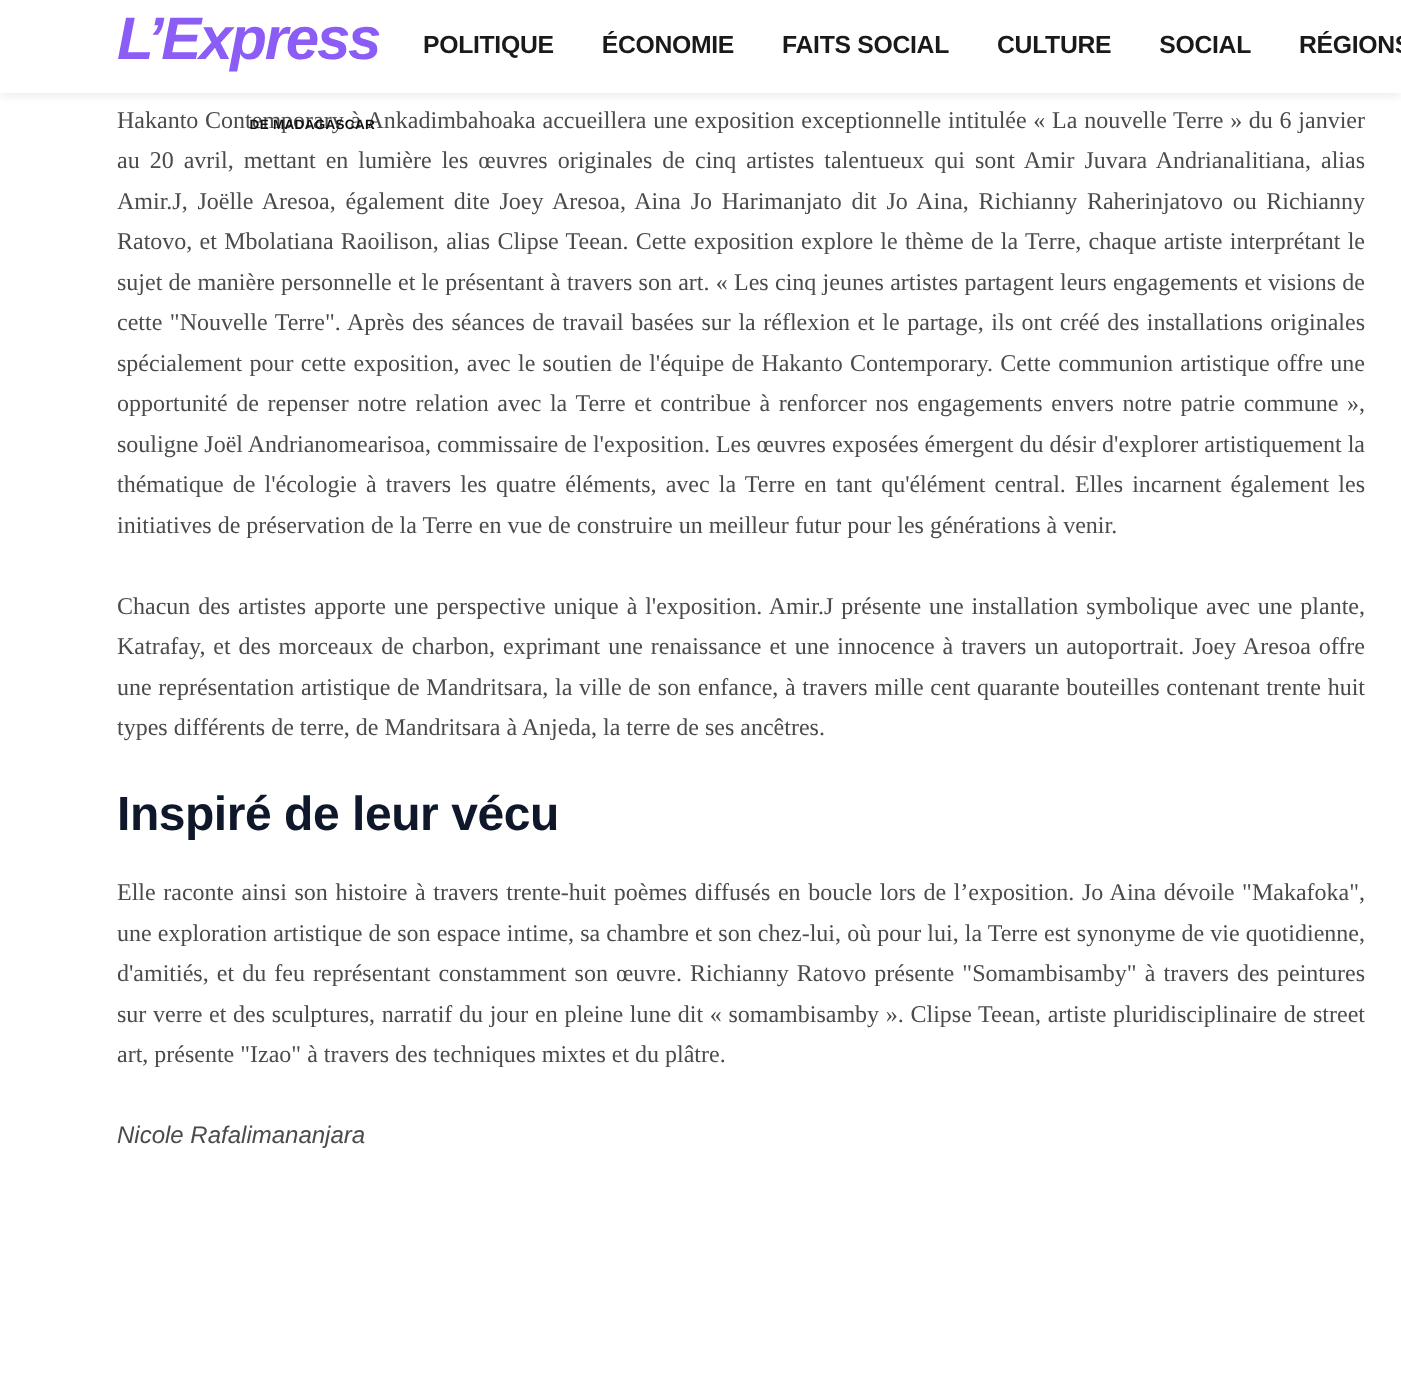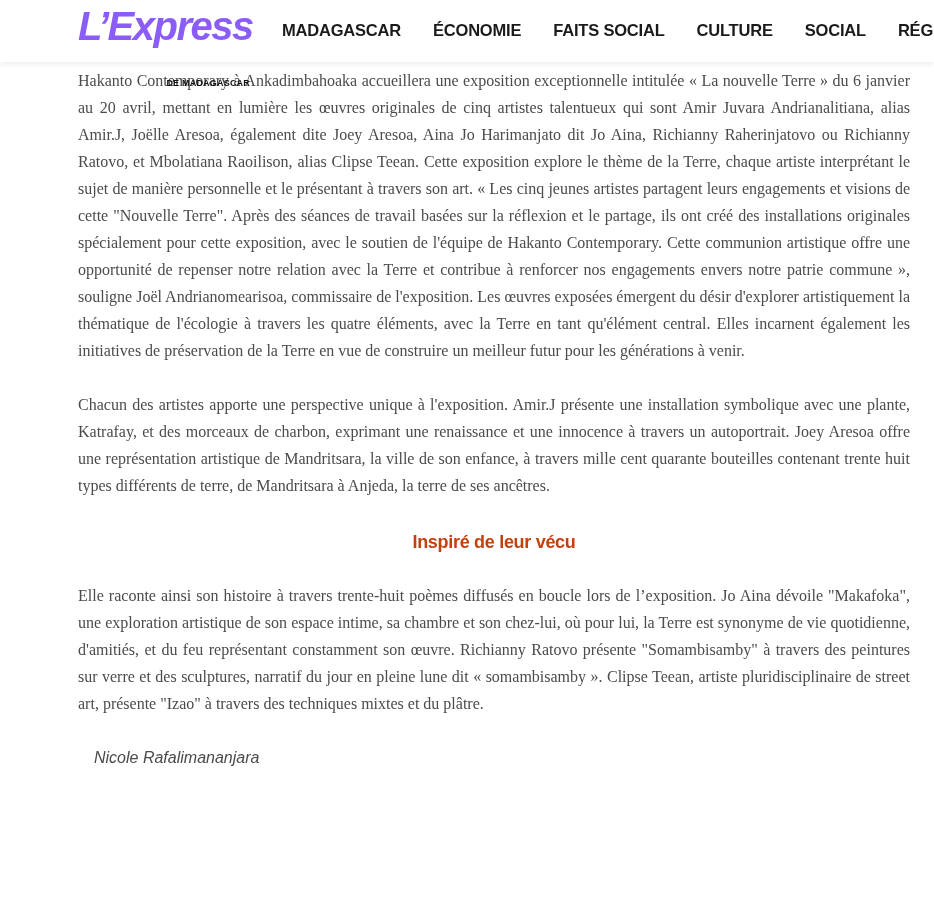--- a/index.html
+++ b/index.html
@@ -29,35 +29,35 @@
   }
   .nav-item:last-child { margin-right: 0; }
   .article {
     position: absolute; left: 78px; top: 67px; width: 832px;
     color: #4b4b4b; font-size: 16px; line-height: 27px;
     font-family: "Liberation Sans", "DejaVu Sans", sans-serif;
   }
   .article p { margin: 0 0 27px 0; text-align: justify; }
   .article p.last-line-left { text-align-last: left; font-family: Liberation Serif, serif; }
   .article h2 {
-    margin: 10px 0 24px 0; font-size: 18px; line-height: 32px; font-weight: bold;
-    color: #c2410c; letter-spacing: -0.3px; text-align: center;
+    margin: 10px 0 24px 0; font-size: 32px; line-height: 32px; font-weight: bold;
+    color: #0f172a; letter-spacing: -0.3px;
   }
-  .article .byline { font-style: italic; margin: 16px; text-align: left; color: #4b4b4b; }
+  .article .byline { font-style: italic; margin: 0; text-align: left; color: #4b4b4b; }
 </style>
 </head>
 <body>
 
 <header class="header">
   <a class="logo">
     <span class="logo-main">L’Express</span>
     <span class="logo-sub">DE MADAGASCAR</span>
   </a>
   <nav class="nav">
-    <a class="nav-item">MADAGASCAR</a>
+    <a class="nav-item">POLITIQUE</a>
     <a class="nav-item">ÉCONOMIE</a>
     <a class="nav-item">FAITS SOCIAL</a>
     <a class="nav-item">CULTURE</a>
     <a class="nav-item">SOCIAL</a>
     <a class="nav-item">RÉGIONS</a>
   </nav>
 </header>
 
 <article class="article">
   <p class="last-line-left">Hakanto Contemporary à Ankadimbahoaka accueillera une exposition exceptionnelle intitulée « La nouvelle Terre » du 6 janvier au 20 avril, mettant en lumière les œuvres originales de cinq artistes talentueux qui sont Amir Juvara Andrianalitiana, alias Amir.J, Joëlle Aresoa, également dite Joey Aresoa, Aina Jo Harimanjato dit Jo Aina, Richianny Raherinjatovo ou Richianny Ratovo, et Mbolatiana Raoilison, alias Clipse Teean. Cette exposition explore le thème de la Terre, chaque artiste interprétant le sujet de manière personnelle et le présentant à travers son art. « Les cinq jeunes artistes partagent leurs engagements et visions de cette "Nouvelle Terre". Après des séances de travail basées sur la réflexion et le partage, ils ont créé des installations originales spécialement pour cette exposition, avec le soutien de l'équipe de Hakanto Contemporary. Cette communion artistique offre une opportunité de repenser notre relation avec la Terre et contribue à renforcer nos engagements envers notre patrie commune », souligne Joël Andrianomearisoa, commissaire de l'exposition. Les œuvres exposées émergent du désir d'explorer artistiquement la thématique de l'écologie à travers les quatre éléments, avec la Terre en tant qu'élément central. Elles incarnent également les initiatives de préservation de la Terre en vue de construire un meilleur futur pour les générations à venir.</p>

